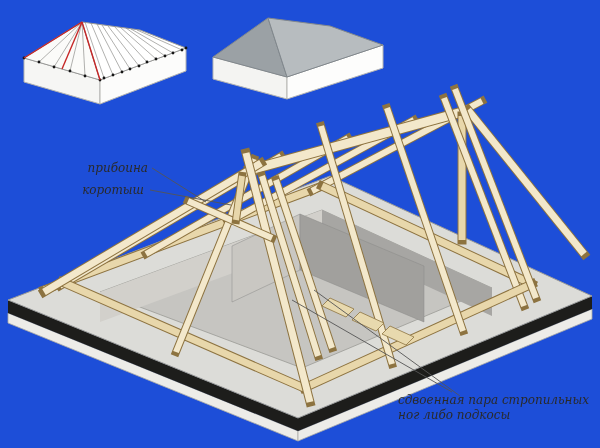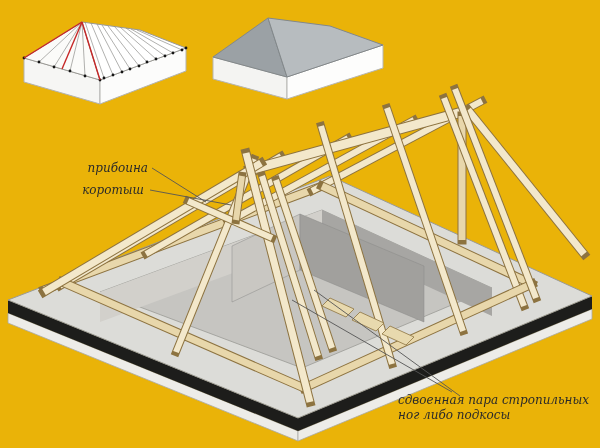--- a/index.html
+++ b/index.html
@@ -1,16 +1,16 @@
 <!DOCTYPE html>
 <html><head>
 <meta charset="utf-8">
 <style>
   html,body{margin:0;padding:0;background:#ffffff;}
-  .canvas{position:relative;width:600px;height:448px;background:#eab308;overflow:hidden;
+  .canvas{position:relative;width:600px;height:448px;background:#1d4ed8;overflow:hidden;
           font-family:"DejaVu Serif", serif;}
   svg{display:block;}
   
   .bo{stroke:#8d7340;stroke-linecap:square;fill:none;}
   .bf{stroke:#f3e8cb;stroke-linecap:butt;fill:none;}
   .bf2{stroke:#e8d7ab;stroke-linecap:butt;fill:none;}
   .hatch{stroke:#8f8f8c;stroke-width:0.7;}
   .redln{stroke:#c62828;stroke-width:1.4;fill:none;}
   .leader{stroke:#555555;stroke-width:0.9;fill:none;}
   .lbl{font-family:"DejaVu Serif", serif;font-style:italic;font-size:12px;fill:#2a2a2a;}

